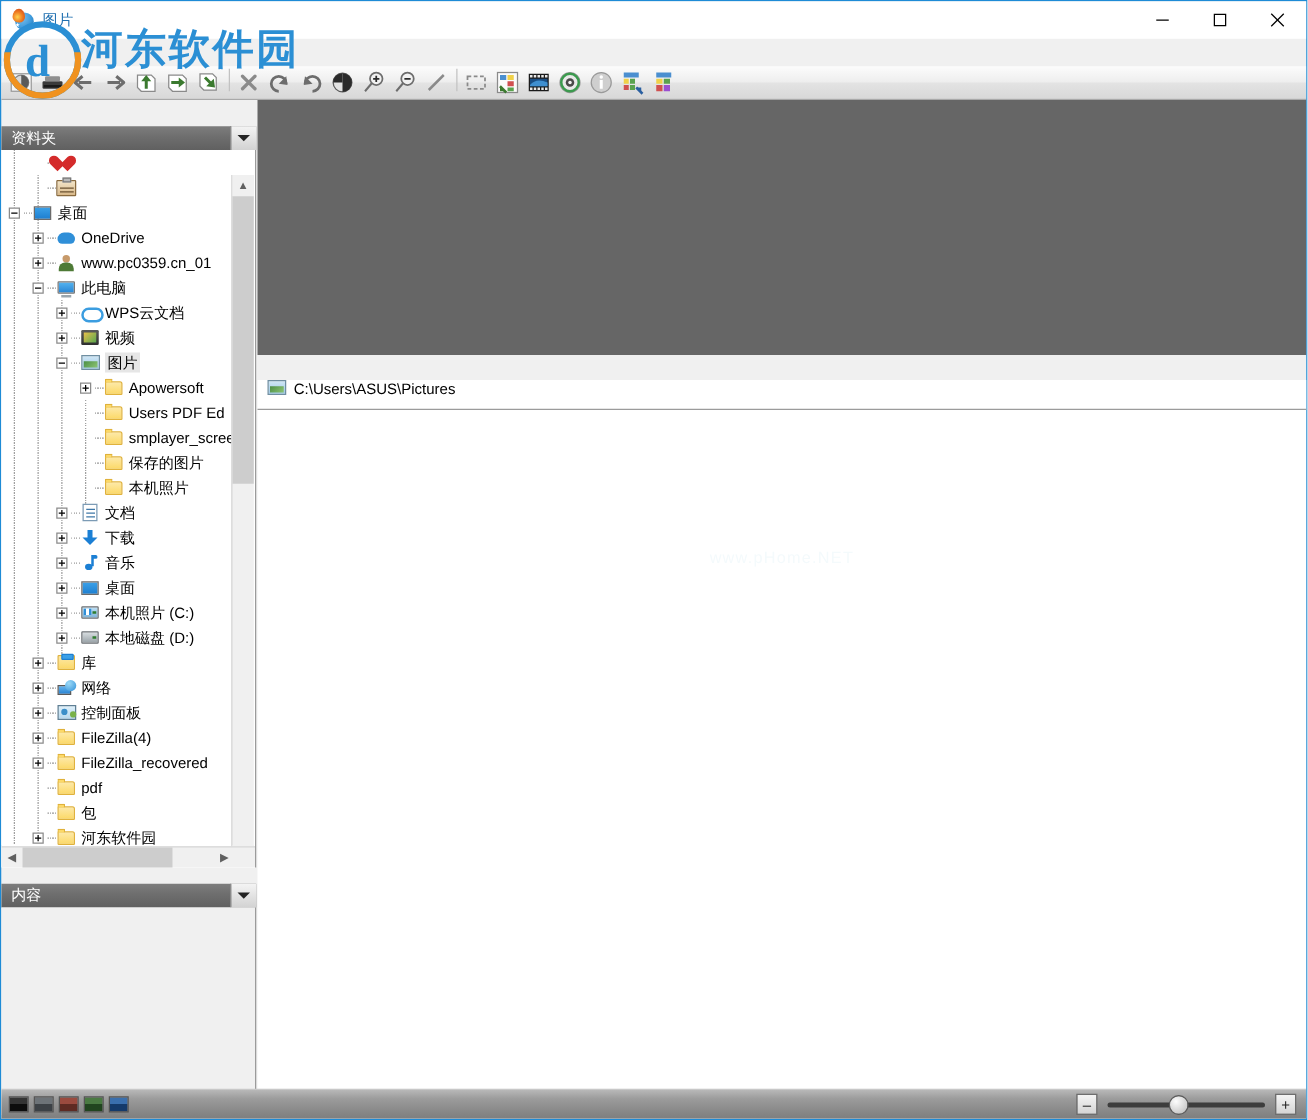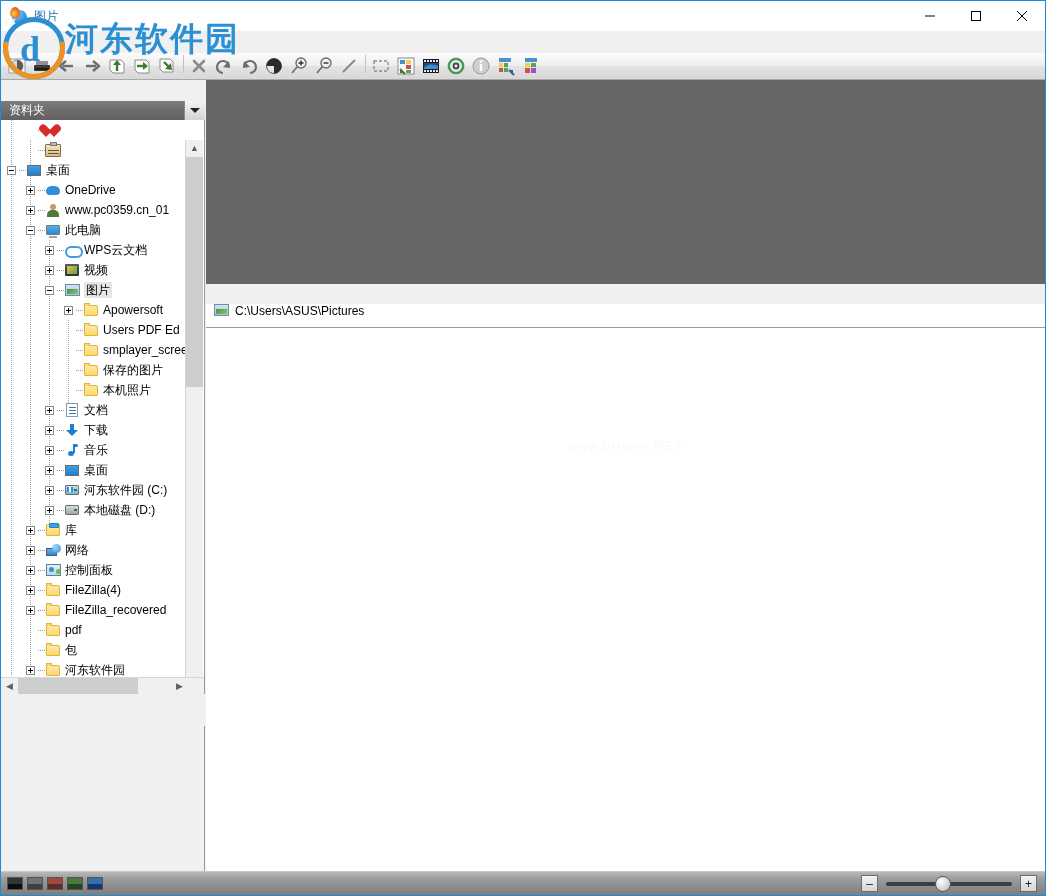--- a/index.html
+++ b/index.html
@@ -825,21 +825,21 @@
           <div class="tnode">
             <div style="width:44px;flex:0 0 auto"></div>
             <span class="expander">
               <span class="h"></span>
               <span class="v"></span>
             </span>
             <span class="dots"></span>
             <span class="ticon">
               <div class="ic-drive sys"></div>
             </span>
-            <span class="tlabel">河东软件园 (C:)</span>
+            <span class="tlabel">本机照片 (C:)</span>
           </div>
           <div class="tnode">
             <div style="width:44px;flex:0 0 auto"></div>
             <span class="expander">
               <span class="h"></span>
               <span class="v"></span>
             </span>
             <span class="dots"></span>
             <span class="ticon">
               <div class="ic-drive"></div>
@@ -956,20 +956,26 @@
             <span class="chev">◀</span>
           </div>
         <div class="thumb"></div>
         <div class="arrow r">
             <span class="chev">▶</span>
           </div>
       </div>
     </div>
 
     <div class="content-panel">
+      <div class="panel-head">
+        <span>内容</span>
+        <span class="caret">
+            <span class="tri-down"></span>
+          </span>
+      </div>
       <div class="content-body"></div>
     </div>
   </div>
 
   <div class="preview"></div>
 
 
   <div class="pathbar">
     <span class="pic-ic"></span>
     <span class="ptext">C:\Users\ASUS\Pictures</span>

